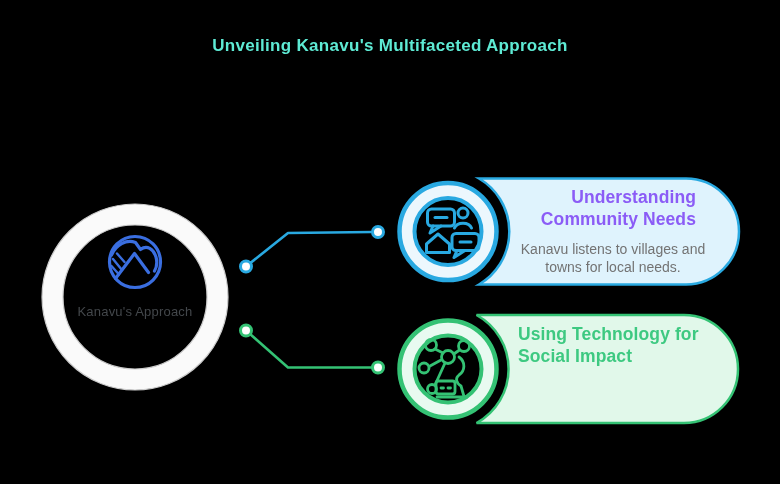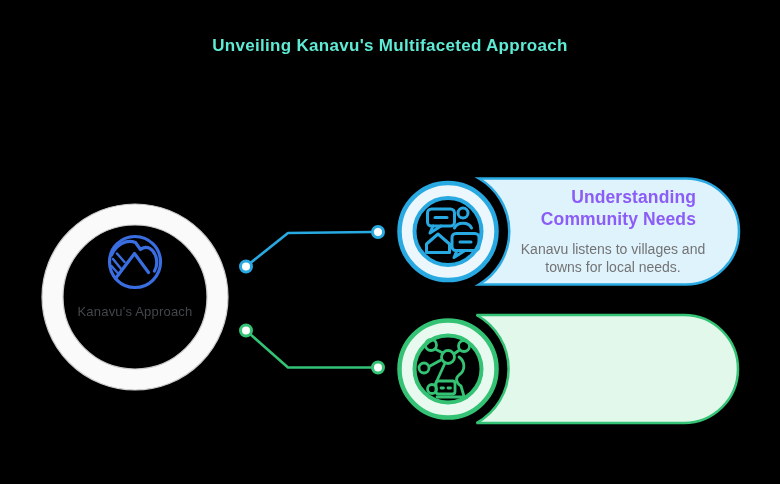--- a/index.html
+++ b/index.html
@@ -112,14 +112,15 @@
       <circle cx="246" cy="330.5" r="5.5"></circle>
       <circle cx="378" cy="367.5" r="5.5"></circle>
     </g>
   </svg>
 
   <div class="hub-label">Kanavu's Approach</div>
 
   <div class="card-heading blue">Understanding Community Needs</div>
   <div class="card-body blue">Kanavu listens to villages and towns for local needs.</div>
 
+  <div class="card-heading green">Using Technology for Social Impact</div>
 
 </div>
 
 </body></html>

